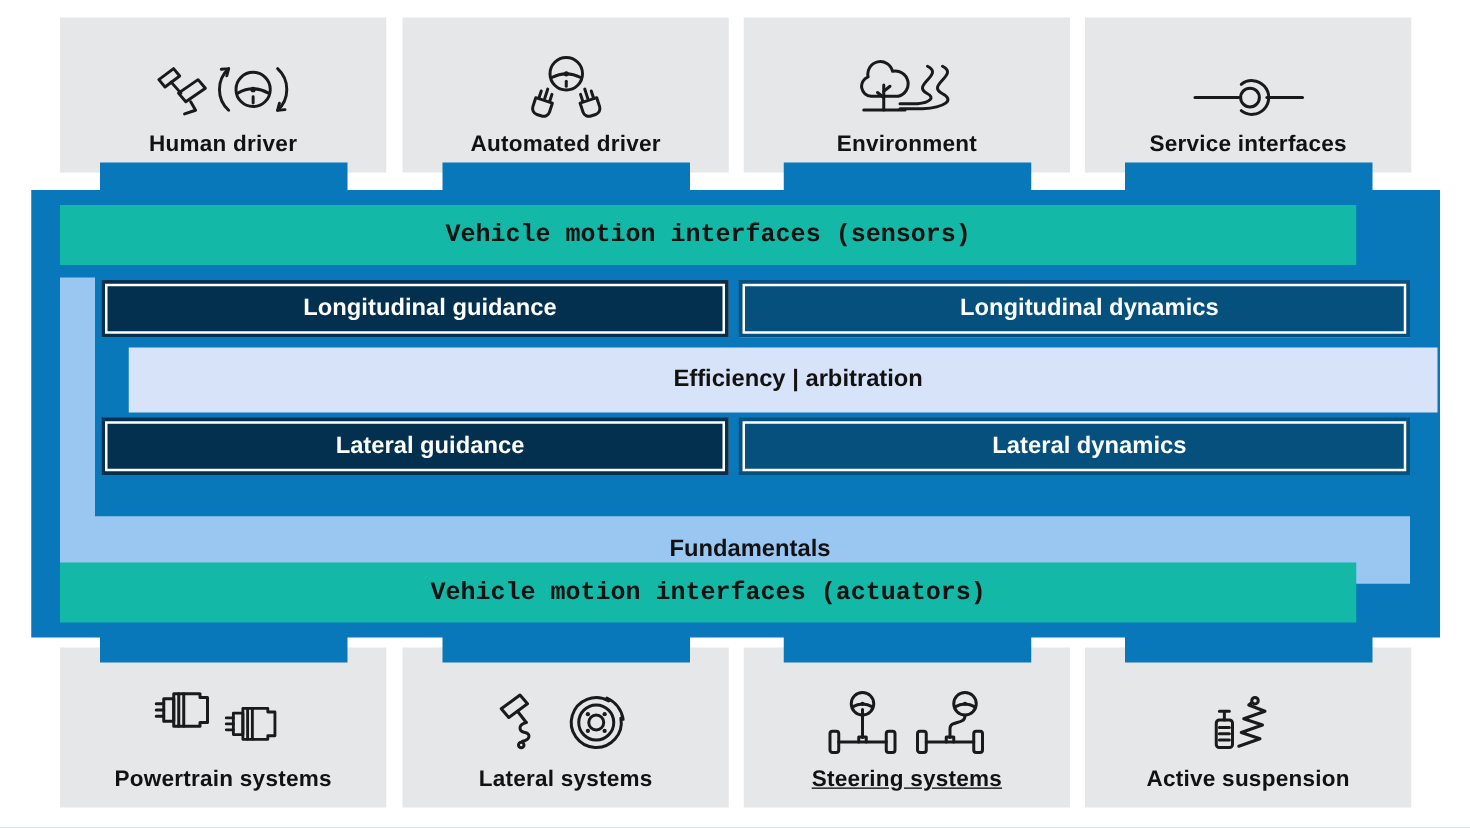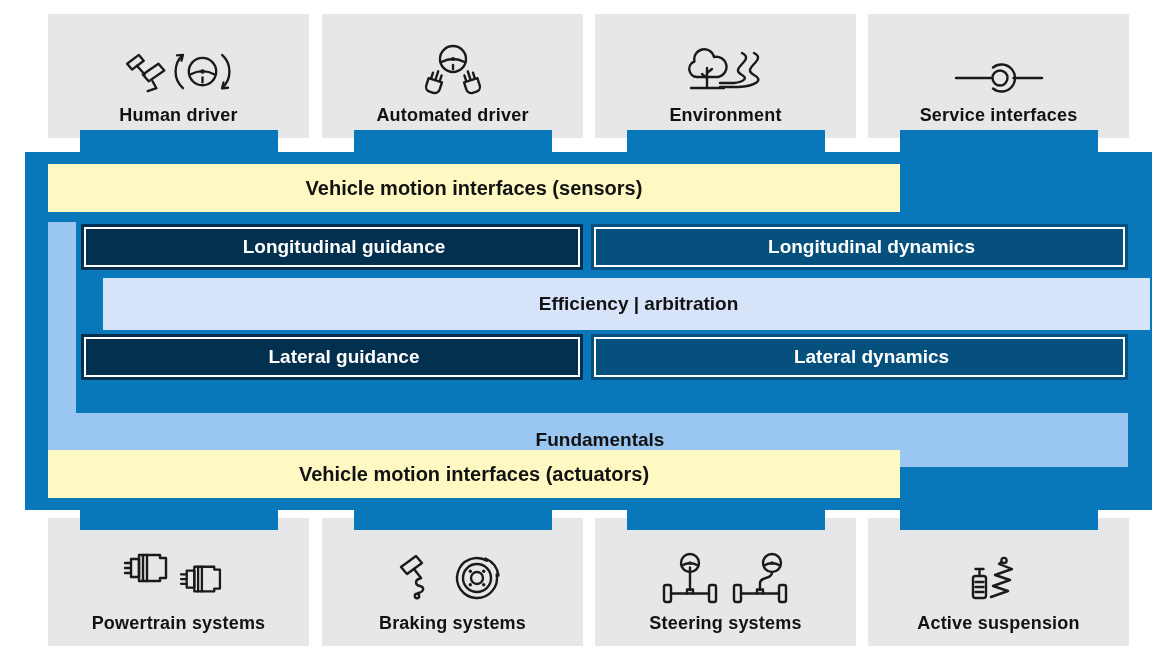--- a/index.html
+++ b/index.html
@@ -23,22 +23,22 @@
     letter-spacing:.2px;white-space:nowrap;
   }
   .tab{position:absolute;width:198px;background:var(--azure,#0878BA);z-index:2;}
   .tab-top{top:130px;height:24px;}
   .tab-bottom{top:506px;height:24px;}
   .core{
     position:absolute;left:25px;top:152px;width:1127px;height:358px;
     background:var(--azure,#0878BA);z-index:3;
   }
   .bar{
-    position:absolute;left:23px;width:852px;height:48px;background:#fef9c3;
-    display:flex;align-items:center;justify-content:center;
+    position:absolute;left:23px;width:1037px;height:48px;background:#14b8a6;
+    display:flex;align-items:center;justify-content:center;font-family:Liberation Mono, monospace;
   }
   .bar span{font-size:20px;font-weight:700;color:var(--ink,#121212);}
   .strip{position:absolute;left:23px;top:70px;width:28px;height:220px;background:var(--panel-blue,#9AC6F2);}
   .block{
     position:absolute;display:flex;align-items:center;justify-content:center;
     box-sizing:border-box;
     padding-left:24px;
   }
   .block span{font-size:19px;font-weight:700;}
   .dark-navy{
@@ -198,24 +198,24 @@
         <path class="ln" d="M101.7 24.5 A20 20 0 1 1 92 10.7"></path>
         <path class="ln" d="M103.5 25.5 A22 22 0 0 0 90.5 8.5"></path>
         <circle class="ln" cx="82" cy="28" r="14"></circle>
         <circle class="ln" cx="82" cy="28" r="6"></circle>
         <circle class="dt" cx="88.7" cy="21.3" r="1.7"></circle>
         <circle class="dt" cx="75.3" cy="21.3" r="1.7"></circle>
         <circle class="dt" cx="75.3" cy="34.7" r="1.7"></circle>
         <circle class="dt" cx="88.7" cy="34.7" r="1.7"></circle>
       </svg>
     </span>
-    <span class="io-label">Braking systems</span>
-  </div>
-
-  <div class="io-box" style="left:595px;top:518px;height:128px;">
+    <span class="io-label">Lateral systems</span>
+  </div>
+
+  <div class="io-box" style="left:595px;top:518px;height:128px;text-decoration:underline;">
     <span class="icon">
       <svg viewBox="0 0 128 56" width="128" height="56">
         <g>
           <rect class="ln" x="2" y="35" width="7" height="17" rx="2"></rect>
           <rect class="ln" x="47" y="35" width="7" height="17" rx="2"></rect>
           <path class="ln" d="M9 43.5 H47"></path>
           <path class="ln" d="M25 43.5 v-4 h6 v4"></path>
           <path class="ln" d="M28 40 V22"></path>
           <circle class="ln" cx="28" cy="13" r="9"></circle>
           <path class="ln" d="M20 15.5 Q28 11 36 15.5"></path>

